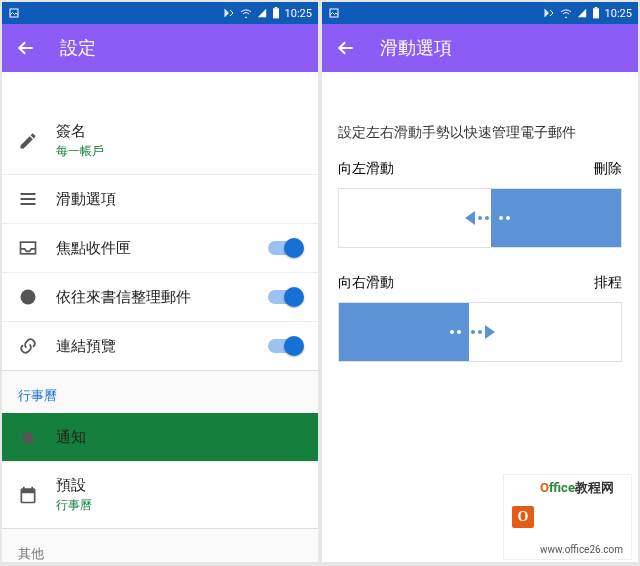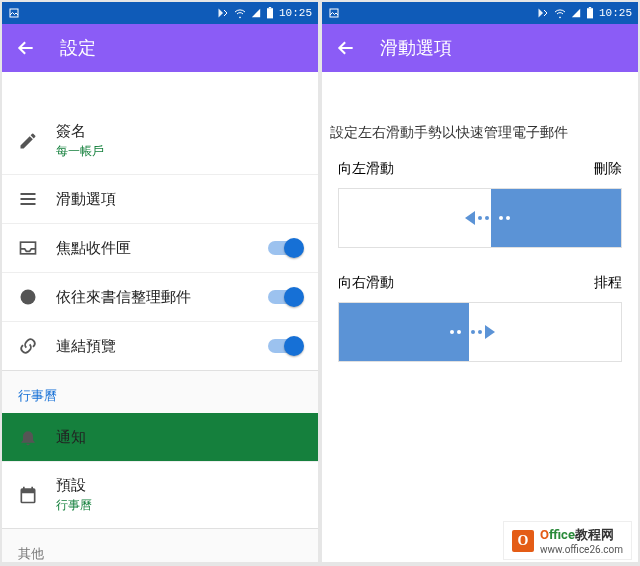--- a/index.html
+++ b/index.html
@@ -1,55 +1,55 @@
 <!DOCTYPE html>
 <html><head>
 <meta charset="utf-8">
 <style>
   * { box-sizing: border-box; margin: 0; padding: 0; }
   body { font-family: "Segoe UI", Roboto, Arial, sans-serif; background: #e6e6e6; width: 640px; height: 566px; position: relative; overflow: hidden; }
   .phones { display: flex; gap: 4px; padding: 2px; }
-  .phone { width: 316px; background: #fff; height: 560px; overflow: hidden; display: flex; flex-direction: column; font-family: Liberation Mono, monospace; }
+  .phone { width: 316px; background: #fff; height: 560px; overflow: hidden; display: flex; flex-direction: column; }
   .statusbar { background: #0f5bb8; height: 22px; display: flex; align-items: center; justify-content: flex-end; color: #fff; font-size: 11px; padding: 0 6px; gap: 5px; }
   .statusbar .left { margin-right: auto; }
   .si { display: inline-flex; }
   .appbar { background: #8b5cf6; height: 48px; display: flex; align-items: center; color: #fff; padding: 0 14px; gap: 24px; }
   .appbar .title { font-size: 18px; font-weight: 500; }
   .back-arrow svg { display: block; }
   .content { flex: 1; background: #fff; overflow: hidden; margin-top: 36px; }
   .row { display: flex; align-items: center; padding: 14px 16px; }
   .row .icon { width: 38px; display: flex; justify-content: flex-start; color: #555; }
   .row .txt { flex: 1; }
   .row .label { font-size: 15px; color: #222; }
   .row .sub { font-size: 12px; color: #15803d; margin-top: 2px; }
   .divider { height: 1px; background: #eee; }
   .toggle { width: 34px; height: 14px; border-radius: 7px; background: #9cc2ef; position: relative; }
   .toggle::after { content: ""; position: absolute; right: -2px; top: -3px; width: 20px; height: 20px; border-radius: 50%; background: #1670d6; box-shadow: 0 1px 2px rgba(0,0,0,0.3); }
   .section-label { font-size: 13px; color: #1670d6; padding: 16px 16px 8px; background: #fafafa; border-top: 1px solid #e0e0e0; }
   .section-label.gray { color: #777; }
   
-  .desc { font-size: 14px; color: #333; padding: 16px 8px 18px; }
+  .desc { font-size: 14px; color: #333; padding: 16px 16px 18px; }
   .sw-head { display: flex; justify-content: space-between; font-size: 14px; color: #000000; padding: 0 16px 10px; }
   .sw-card { margin: 0 16px 26px; border: 1px solid #e0e0e0; height: 60px; position: relative; background: #fff; }
   .sw-fill-left { position: absolute; right: 0; top: 0; bottom: 0; width: 46%; background: #5b93d6; display: flex; align-items: center; }
   .sw-fill-right { position: absolute; left: 0; top: 0; bottom: 0; width: 46%; background: #5b93d6; display: flex; align-items: center; justify-content: flex-end; }
   .sw-arrow { display: flex; align-items: center; gap: 3px; padding: 0 8px; }
   .dot { width: 4px; height: 4px; border-radius: 50%; }
   .dot.white { background: #fff; }
   .dot.blue { background: #5b93d6; }
   .tri-l { width: 0; height: 0; border-top: 7px solid transparent; border-bottom: 7px solid transparent; border-right: 10px solid #5b93d6; }
   .tri-r { width: 0; height: 0; border-top: 7px solid transparent; border-bottom: 7px solid transparent; border-left: 10px solid #5b93d6; }
   .sw-arrow.inleft { position: absolute; left: -34px; }
   .sw-arrow.inright { position: absolute; right: -34px; }
   
   .wm { position: absolute; right: 8px; bottom: 6px; background: #fff; padding: 4px 8px; display: flex; align-items: center; gap: 6px; font-size: 11px; border: 1px solid #eee; }
   .wm .big { font-size: 13px; font-weight: bold; }
   .wm .o-orange { color: #e45c16; }
   .wm .rest { color: #2a8a3a; }
-  .wm .url { color: #555; font-size: 10px; }
+  .wm .url { color: #555; font-size: 10px; margin-top: 47px; }
   .wm-logo { width: 22px; height: 22px; background: #e45c16; display: flex; align-items: center; justify-content: center; color: #fff; font-family: Georgia, serif; font-weight: bold; font-size: 14px; border-radius: 2px; }
 </style>
 </head>
 <body>
 
 <div class="phones">
 
   <div class="phone">
     <div class="statusbar">
       <span class="si left">

